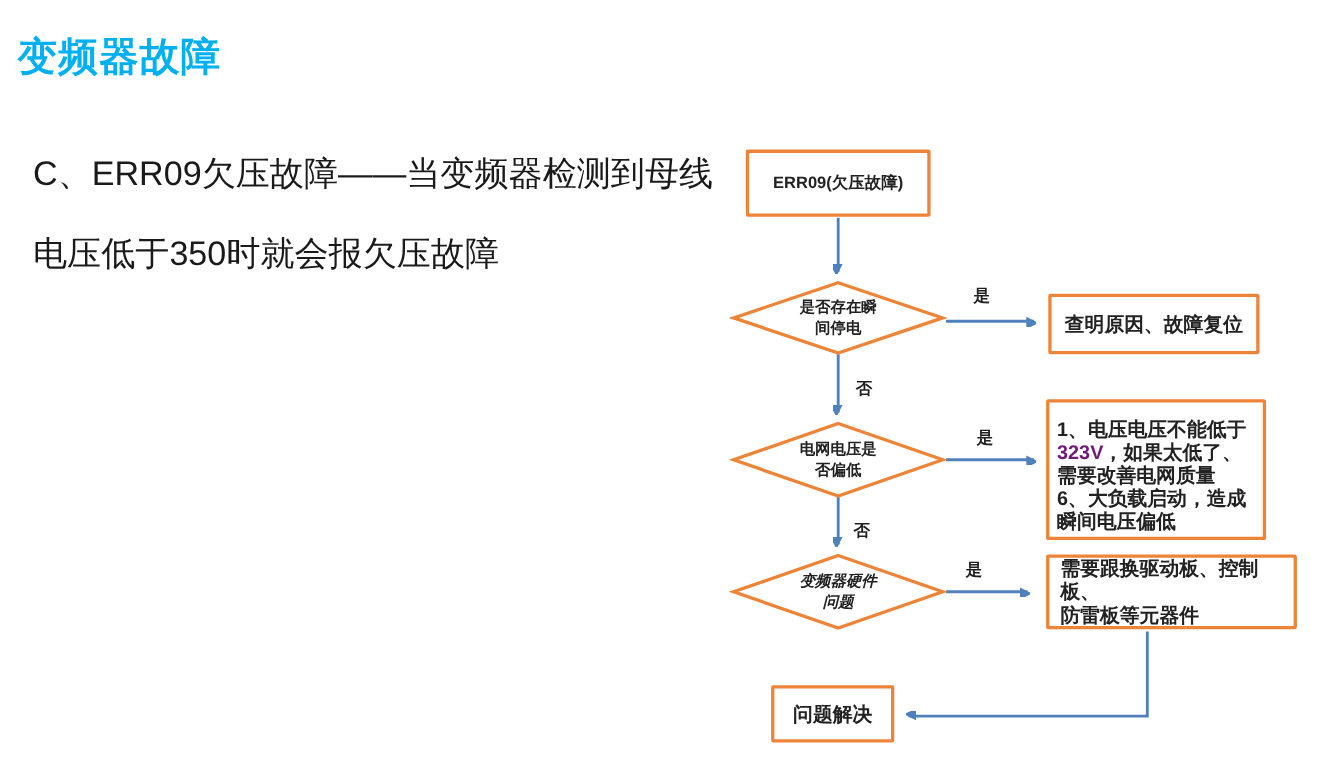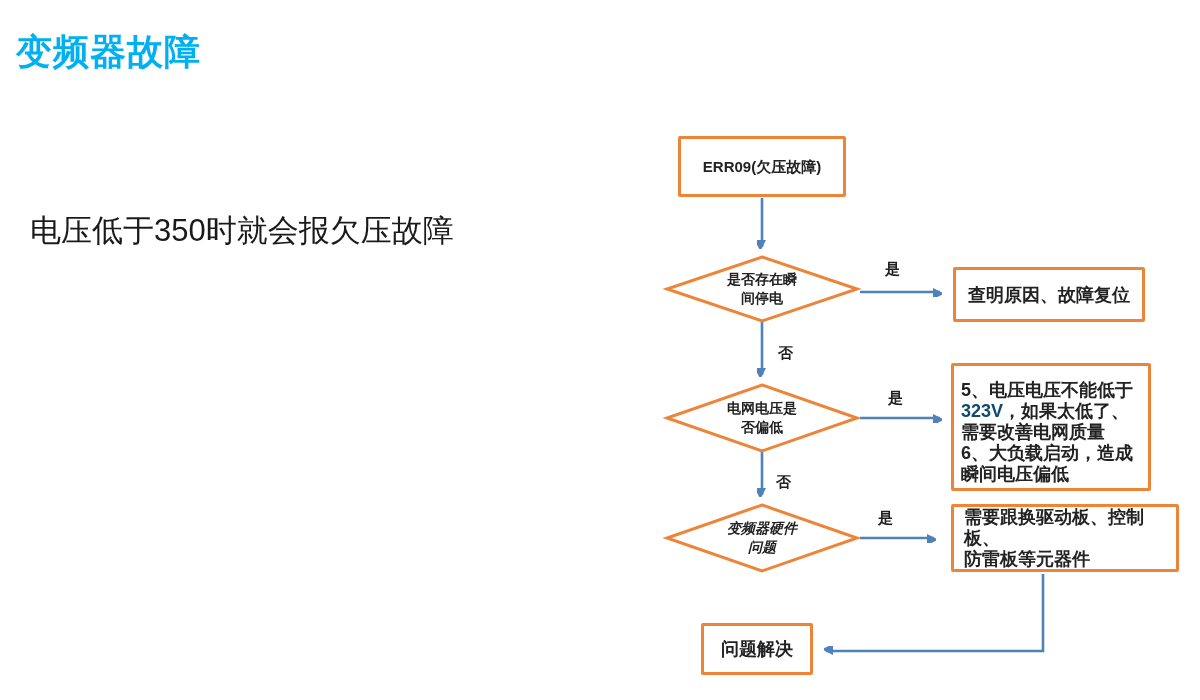--- a/index.html
+++ b/index.html
@@ -61,28 +61,29 @@
 
   .edge-label {
     position: absolute; color: #1f1f1f; font-weight: 700; font-size: 15px;
   }
   .edge-label.yes1 { left: 885px; top: 260px; }
   .edge-label.no1  { left: 778px; top: 344px; }
   .edge-label.yes2 { left: 888px; top: 389px; }
   .edge-label.no2  { left: 776px; top: 473px; }
   .edge-label.yes3 { left: 878px; top: 509px; }
 
-  .hl { color: #0c4a6e; }
+  .hl { color: #701a75; }
 </style>
 </head>
 <body>
 
 <div class="slide">
 
   <h1 class="page-title">变频器故障</h1>
+  <div class="intro-line l1">C、ERR09欠压故障——当变频器检测到母线</div>
   <div class="intro-line l2">电压低于350时就会报欠压故障</div>
 
   <svg class="overlay" width="1200" height="700" viewBox="0 0 1200 700">
     <defs>
       <marker id="arrow" markerWidth="9" markerHeight="9" refX="7" refY="4" orient="auto" markerUnits="userSpaceOnUse">
         <path d="M0,0 L8,4 L0,8 Z" fill="#4F81BD" transform="scale(1.4)"></path>
       </marker>
     </defs>
 
     <line x1="762" y1="198" x2="762" y2="247" stroke="#4F81BD" stroke-width="2.6" marker-end="url(#arrow)"></line>
@@ -111,21 +112,21 @@
 
   <span class="edge-label yes1">是</span>
   <span class="edge-label no1">否</span>
   <span class="edge-label yes2">是</span>
   <span class="edge-label no2">否</span>
   <span class="edge-label yes3">是</span>
 
   <div class="fc-box action1">查明原因、故障复位</div>
 
   <div class="fc-box action2">
-    <span>5、电压电压不能低于</span><span class="hl">323V</span><span>，如果太低了、需要改善电网质量</span>
+    <span>1、电压电压不能低于</span><span class="hl">323V</span><span>，如果太低了、需要改善电网质量</span>
     <div>6、大负载启动，造成瞬间电压偏低</div>
   </div>
 
   <div class="fc-box action3">需要跟换驱动板、控制板、
 防雷板等元器件</div>
 
   <div class="fc-box end">问题解决</div>
 
 </div>
 

